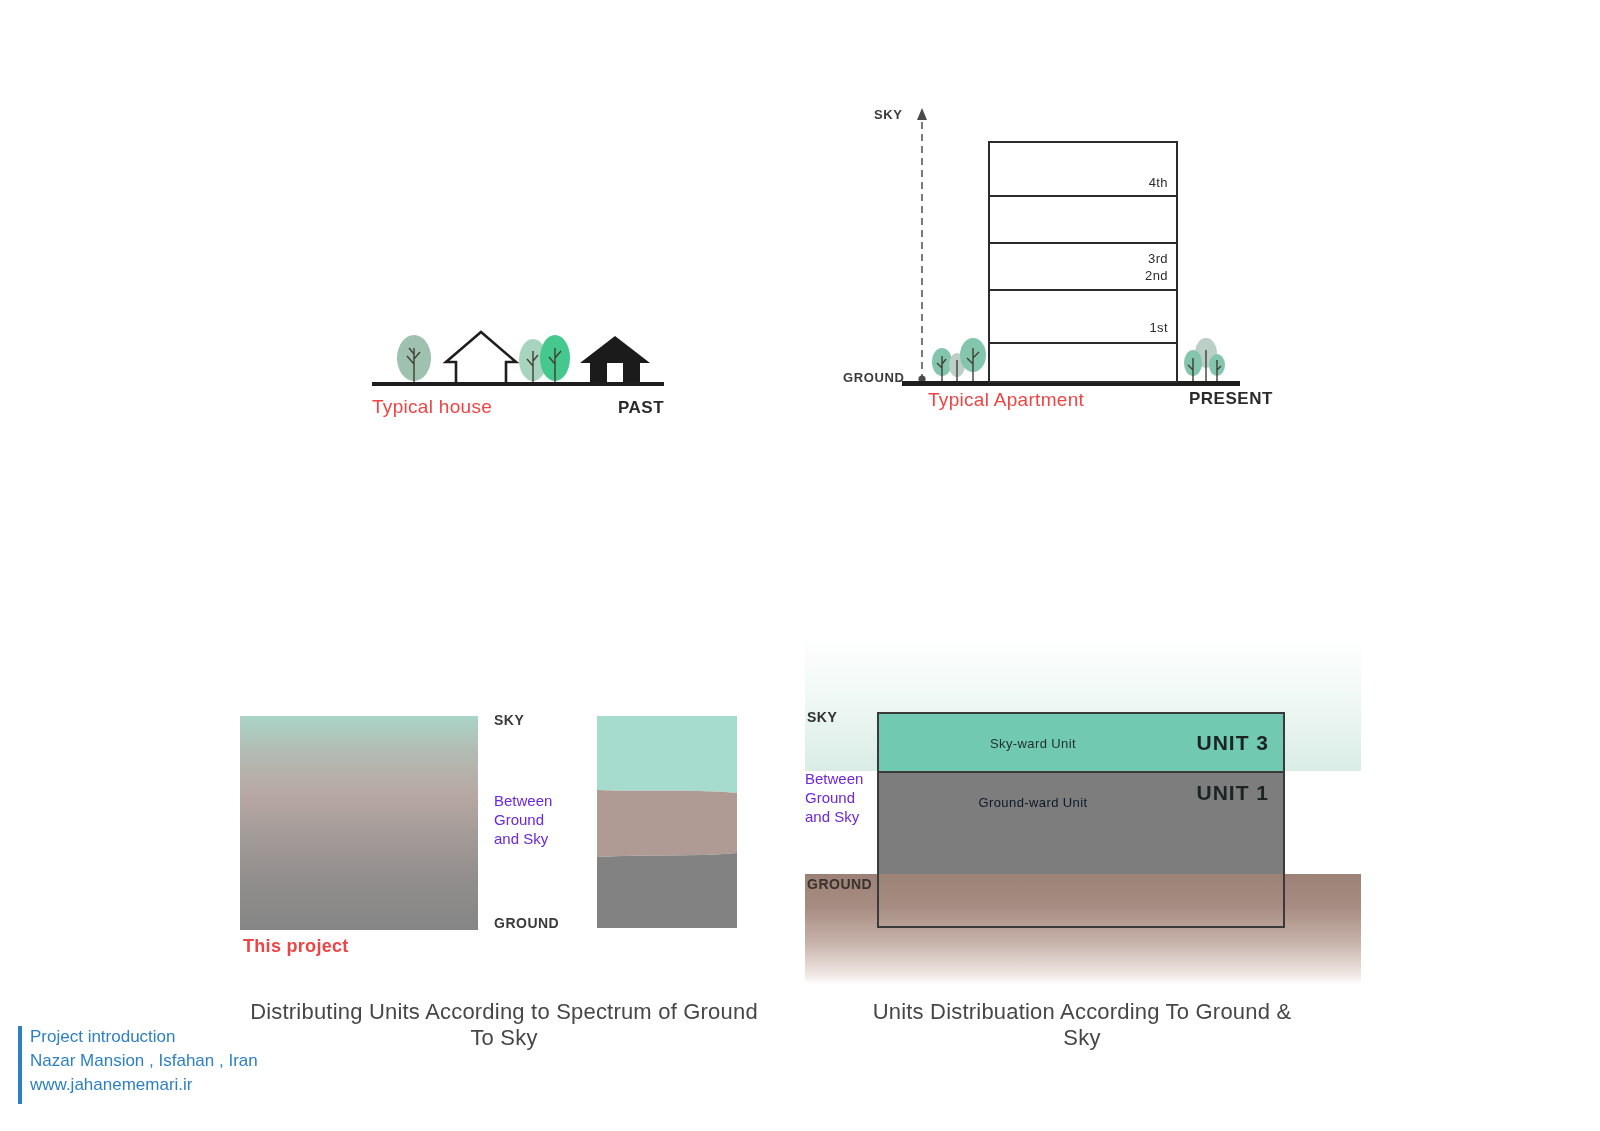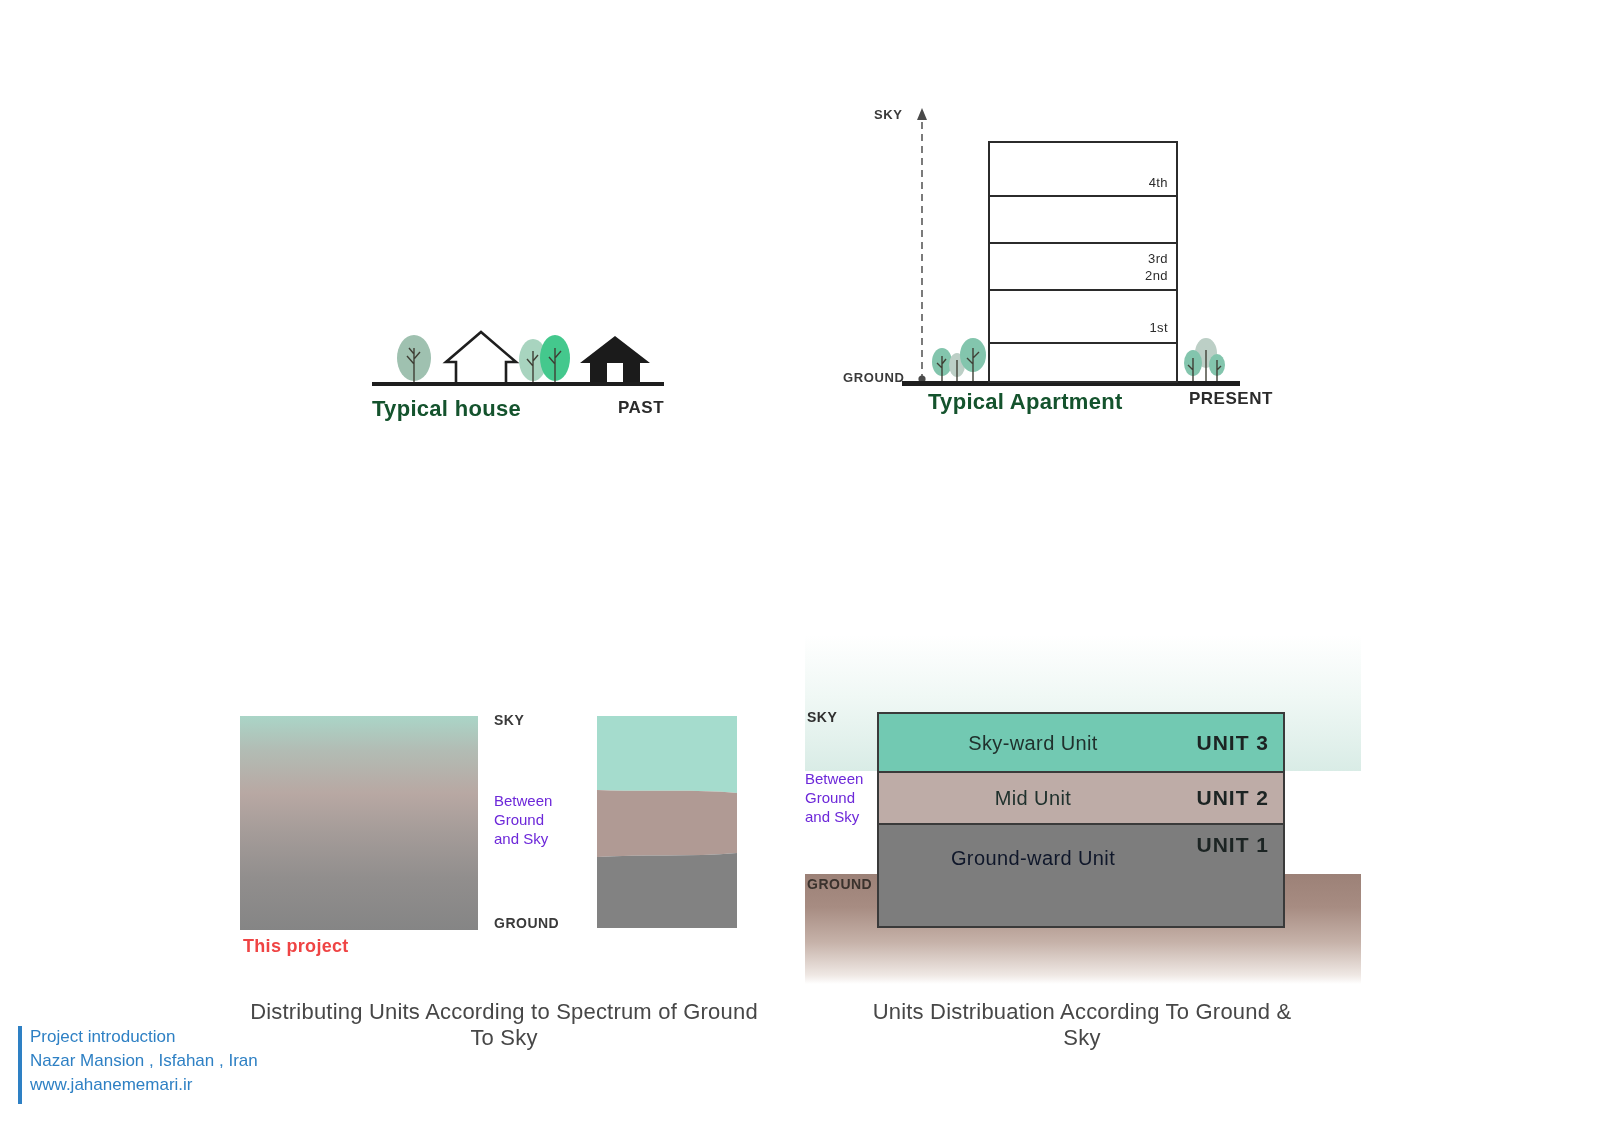--- a/index.html
+++ b/index.html
@@ -4,21 +4,21 @@
 <style>
   html,body{margin:0;padding:0;}
   body{
     width:1600px;height:1131px;position:relative;background:#ffffff;
     font-family:"Liberation Sans", sans-serif;overflow:hidden;
     color:#2f2f2f;
   }
   .abs{position:absolute;}
 
   
-  .diagram-label{font-size:22px;font-weight:bold;color:#14532d;letter-spacing:.3px;}
+  .diagram-label{font-size:19px;font-weight:normal;color:#ef4444;letter-spacing:.3px;}
   .era-label{font-size:17px;font-weight:bold;color:#2b2b2b;letter-spacing:.5px;}
 
   
   .building{
     left:988px;top:141px;width:190px;height:242px;
     background:#ffffff;border:2px solid #2b2b2b;box-sizing:border-box;
   }
   .floor-line{position:absolute;left:0;right:0;height:2px;background:#2b2b2b;}
   .floor-label{position:absolute;right:8px;font-size:13px;color:#2b2b2b;letter-spacing:.4px;}
   .axis-label{font-size:13px;font-weight:bold;color:#3a3a3a;letter-spacing:.6px;}
@@ -55,21 +55,21 @@
     left:877px;top:712px;width:408px;height:216px;
     border:2px solid #3a3a3a;box-sizing:border-box;
   }
   .unit-band{position:relative;width:100%;box-sizing:border-box;}
   .unit-band + .unit-band{border-top:2px solid #3a3a3a;}
   .band-3{height:57px;background:var(--unit3,#72c9b2);}
   .band-2{height:52px;background:var(--unit2,#beaca7);}
   .band-1{height:103px;background:var(--unit1,#7d7d7d);}
   .band-name{
     position:absolute;left:0;right:96px;text-align:center;
-    font-size:20px;color:#20312d;letter-spacing:.4px;
+    font-size:13px;color:#20312d;letter-spacing:.4px;
   }
   .band-unit{
     position:absolute;right:14px;
     font-size:21px;font-weight:600;color:#1c2423;letter-spacing:1px;
   }
   .band-center .band-name{top:50%;transform:translateY(-50%);}
   .band-center .band-unit{top:50%;transform:translateY(-50%);}
 
   
   .footer-bar{left:18px;top:1026px;width:4px;height:78px;background:var(--accent,#2e80c4);}
@@ -203,24 +203,20 @@
   <span style="display:block">Ground</span>
   <span style="display:block">and Sky</span>
 </div>
 <div class="abs side-label-sm" style="left:807px;top:876px;font-weight:bold;color:#3a322d;">GROUND</div>
 
 <div class="abs unit-box">
   <div class="unit-band band-3 band-center">
     <span class="band-name">Sky-ward Unit</span>
     <span class="band-unit">UNIT 3</span>
   </div>
-  <div class="unit-band band-2 band-center">
-    <span class="band-name">Mid Unit</span>
-    <span class="band-unit">UNIT 2</span>
-  </div>
   <div class="unit-band band-1">
     <span class="band-name" style="top:22px;color:#0f172a;">Ground-ward Unit</span>
     <span class="band-unit" style="top:8px;">UNIT 1</span>
   </div>
 </div>
 
 <div class="abs caption-bottom" style="left:868px;top:999px;width:428px;">Units  Distribuation According To Ground &amp; Sky</div>
 
 <div class="abs footer-bar"></div>
 <div class="abs footer-text">

